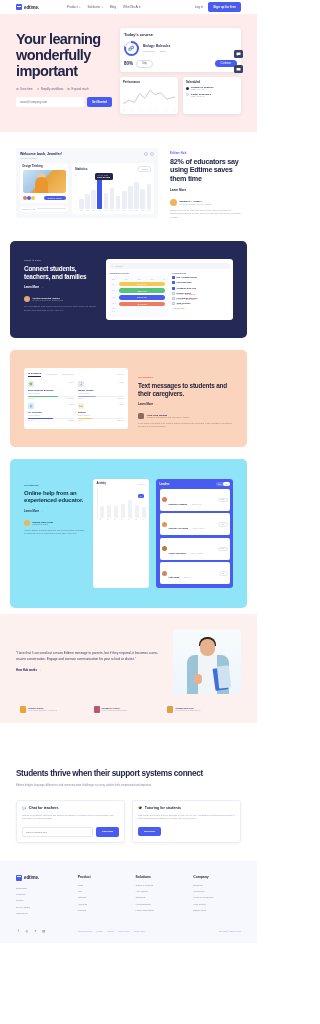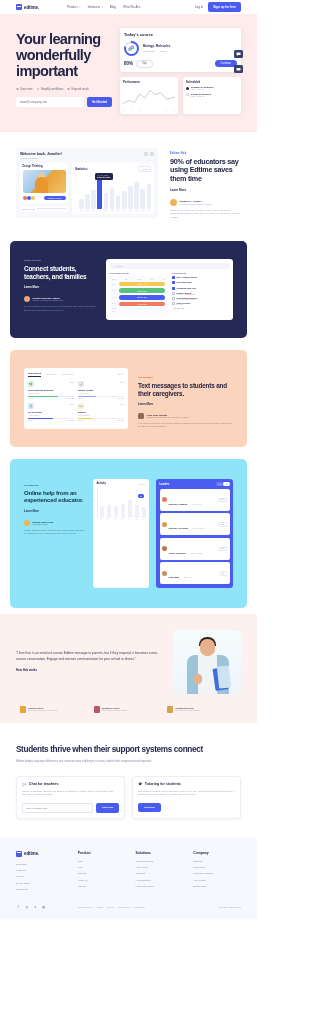--- a/index.html
+++ b/index.html
@@ -293,21 +293,21 @@
     border-radius: 1px; background: #cfe2f2; transform: rotate(-6deg); }
   .tp-hand { position: absolute; left: 21px; top: 44px; width: 8px; height: 10px;
     border-radius: 4px; background: #e6b18c; }
   .logos { display: flex; justify-content: space-between; margin-top: 12px; padding: 0 4px; }
   .logo-item { display: flex; align-items: center; gap: 2px; width: 70px; }
   .li-mark { width: 6px; height: 7px; border-radius: 1px; flex: none; }
   .li-name { font-size: 2.2px; font-weight: 700; color: #3a3d5f; }
   .li-sub { font-size: 1.7px; color: #a6a8ba; }
 
   
-  .sec-cta { background: #fff; padding: 22px 16px 18px; }
+  .sec-cta { background: #fff; padding: 22px 16px 18px; margin-top: 24px; }
   .cta-h2 { font-size: 8.2px; line-height: 1.25; font-weight: 700; color: #232648;
     letter-spacing: -0.35px; }
   .cta-sub { font-size: 2.6px; line-height: 1.6; color: #8a8da3; margin-top: 5px; width: 140px; }
   .cta-cards { display: flex; gap: 7px; margin-top: 12px; }
   .cta-card { flex: 1; background: #fff; border: 0.5px solid #eceef5; border-radius: 3px;
     padding: 5px; box-shadow: 0 1px 3px rgba(40,40,80,.05); }
   .cc-head { display: flex; align-items: center; gap: 2.5px; }
   .cc-ico { font-size: 3.5px; color: #6a6d85; }
   .cc-title { font-size: 3.6px; font-weight: 700; color: #232648; }
   .cc-body { font-size: 2.2px; line-height: 1.65; color: #9a9cb0; margin-top: 3.5px; }
@@ -537,21 +537,21 @@
             <span>Oct</span>
             <span>Nov</span>
             <span>Dec</span>
           </div>
         </div>
       </div>
     </div>
 
     <div class="stat-col">
       <div class="eyebrow">Edtime Hub</div>
-      <div class="stat-h2">90% of educators say using Edtime saves them time</div>
+      <div class="stat-h2">82% of educators say using Edtime saves them time</div>
       <div class="learn">
         <span>Learn More</span>
         <span class="arw">→</span>
       </div>
       <div class="quote-person">
         <div class="qp-av"></div>
         <div>
           <div class="qp-name">Margaret A. Cooper</div>
           <div class="qp-role">3rd Grade Teacher, Lincoln Academy</div>
         </div>

